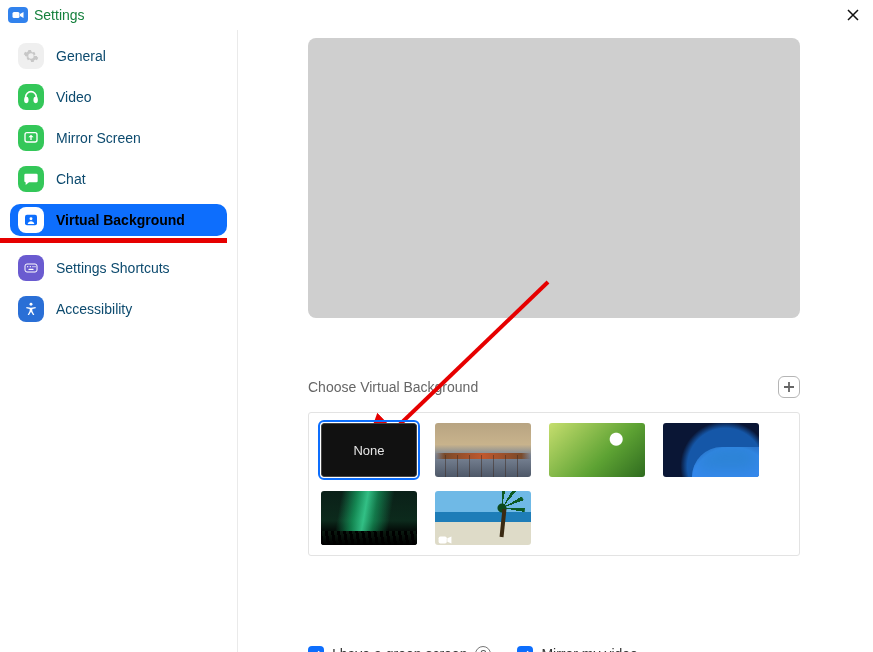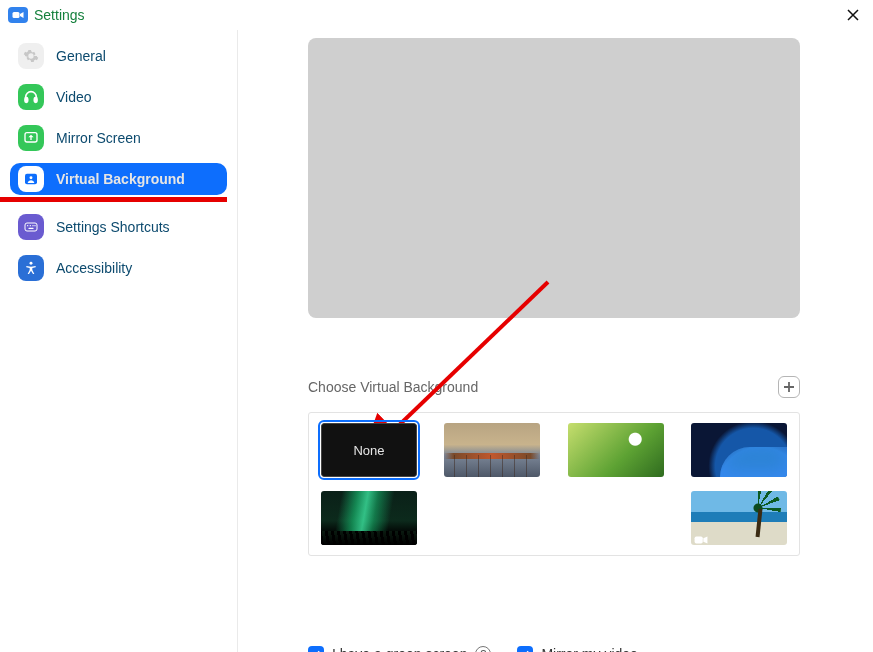--- a/index.html
+++ b/index.html
@@ -11,30 +11,30 @@
   .titlebar .title { font-size: 14px; color: #15803d; }
   .titlebar .close { margin-left: auto; width: 24px; height: 24px; display: flex; align-items: center; justify-content: center; cursor: pointer; }
   .titlebar .close svg { width: 14px; height: 14px; stroke: #111; stroke-width: 1.5; }
   .body { display: flex; height: calc(652px - 30px); }
   .sidebar { width: 238px; padding: 10px 10px 0 10px; border-right: 1px solid #eaeaea; display: flex; flex-direction: column; gap: 9px; position: relative; }
   .nav-item { display: flex; align-items: center; height: 32px; padding: 0 8px; border-radius: 10px; cursor: pointer; gap: 12px; }
   .nav-item .ico { width: 26px; height: 26px; border-radius: 8px; display: flex; align-items: center; justify-content: center; flex-shrink: 0; }
   .nav-item .ico svg { width: 16px; height: 16px; }
   .nav-item .lbl { font-size: 14px; color: #0c4a6e; }
   .nav-item.active { background: #0d6efd; }
-  .nav-item.active .lbl { color: #e5e5e5; font-weight: 600; }
+  .nav-item.active .lbl { color: #000000; font-weight: 600; }
   .underline { position: relative; height: 5px; margin: -7px -10px 0 -10px; }
   .underline::after { content: ""; position: absolute; left: 0; right: 10px; top: 0; height: 5px; background: #e60000; }
   .content { flex: 1; padding: 8px 40px 0 70px; position: relative; }
   .preview { width: 492px; height: 280px; background: #cfcfcf; border-radius: 8px; }
   .section-row { display: flex; align-items: center; justify-content: space-between; margin-top: 58px; width: 492px; }
   .section-row .title2 { color: #666; font-size: 14px; }
   .add-btn { width: 22px; height: 22px; border: 1px solid #b5b5b5; border-radius: 6px; display: flex; align-items: center; justify-content: center; cursor: pointer; }
   .add-btn svg { width: 12px; height: 12px; stroke: #666; stroke-width: 1.8; }
-  .bg-grid { width: 492px; border: 1px solid #e3e3e3; border-radius: 3px; margin-top: 14px; padding: 10px 12px; display: flex; flex-wrap: wrap; gap: 14px 18px; justify-content: space-between; }
+  .bg-grid { width: 492px; border: 1px solid #e3e3e3; border-radius: 3px; margin-top: 14px; padding: 10px 12px; display: flex; flex-wrap: wrap; gap: 14px 18px; }
   .thumb { width: 96px; height: 54px; border-radius: 3px; cursor: pointer; position: relative; overflow: hidden; }
   .thumb.selected { outline: 2px solid #0d6efd; outline-offset: 1px; }
   .thumb .none-inner { width: 100%; height: 100%; background: #111; border: 1px solid #444; display: flex; align-items: center; justify-content: center; color: #e6e6e6; font-size: 13px; border-radius: 3px; }
   .thumb .vid-badge { position: absolute; left: 3px; bottom: 3px; width: 14px; height: 10px; }
   .thumb .vid-badge svg { width: 14px; height: 10px; fill: #fff; }
   .check-row { display: flex; align-items: center; gap: 26px; margin-top: 90px; }
   .check { display: flex; align-items: center; gap: 8px; cursor: pointer; }
   .check .box { width: 16px; height: 16px; border-radius: 4px; background: #0d6efd; display: flex; align-items: center; justify-content: center; }
   .check .box svg { width: 10px; height: 10px; stroke: #fff; stroke-width: 2.5; fill: none; }
   .check .txt { font-size: 14px; color: #333; }
@@ -101,20 +101,28 @@
       <div class="nav-item">
         <span class="ico" style="background:#34c759">
           <svg viewBox="0 0 24 24" fill="#fff">
               <rect x="3" y="4" width="18" height="14" rx="3" fill="#34c759" stroke="#fff" stroke-width="2"></rect>
               <path d="M12 7l4 4h-3v4h-2v-4H8l4-4z"></path>
             </svg>
         </span>
         <span class="lbl">Mirror Screen</span>
       </div>
 
+      <div class="nav-item">
+        <span class="ico" style="background:#34c759">
+          <svg viewBox="0 0 24 24" fill="#fff">
+              <path d="M4 4h16a2 2 0 012 2v9a2 2 0 01-2 2H9l-5 4v-4H4a2 2 0 01-2-2V6a2 2 0 012-2z"></path>
+            </svg>
+        </span>
+        <span class="lbl">Chat</span>
+      </div>
 
       <div class="nav-item active">
         <span class="ico" style="background:#fff">
           <svg viewBox="0 0 24 24" fill="#0d6efd">
               <rect x="3" y="4" width="18" height="16" rx="3" fill="#0d6efd"></rect>
               <circle cx="12" cy="10" r="2.2" fill="#fff"></circle>
               <path d="M7 18c.6-2.5 2.7-4 5-4s4.4 1.5 5 4H7z" fill="#fff"></path>
             </svg>
         </span>
         <span class="lbl">Virtual Background</span>

